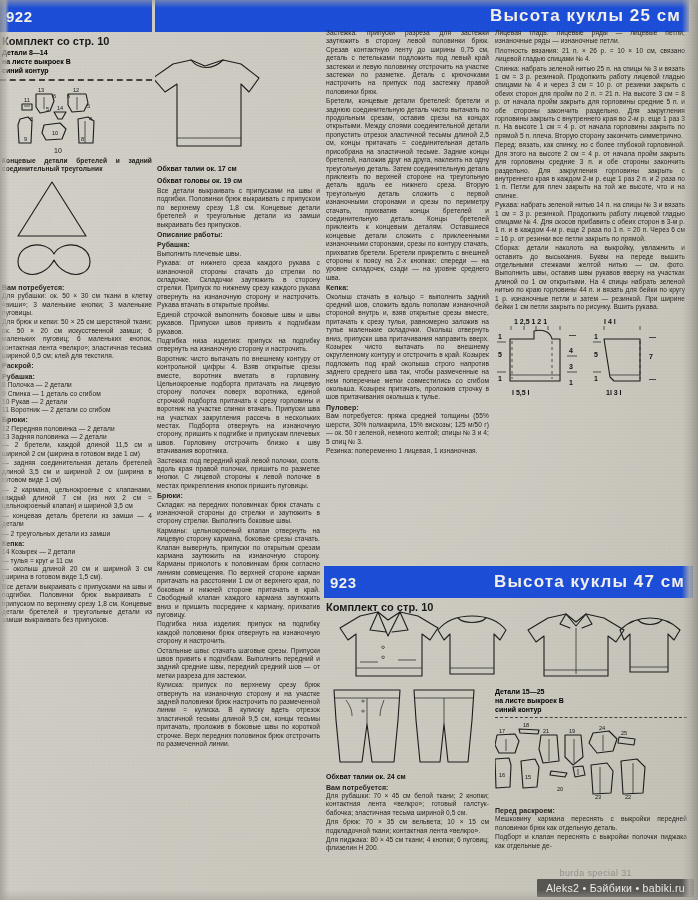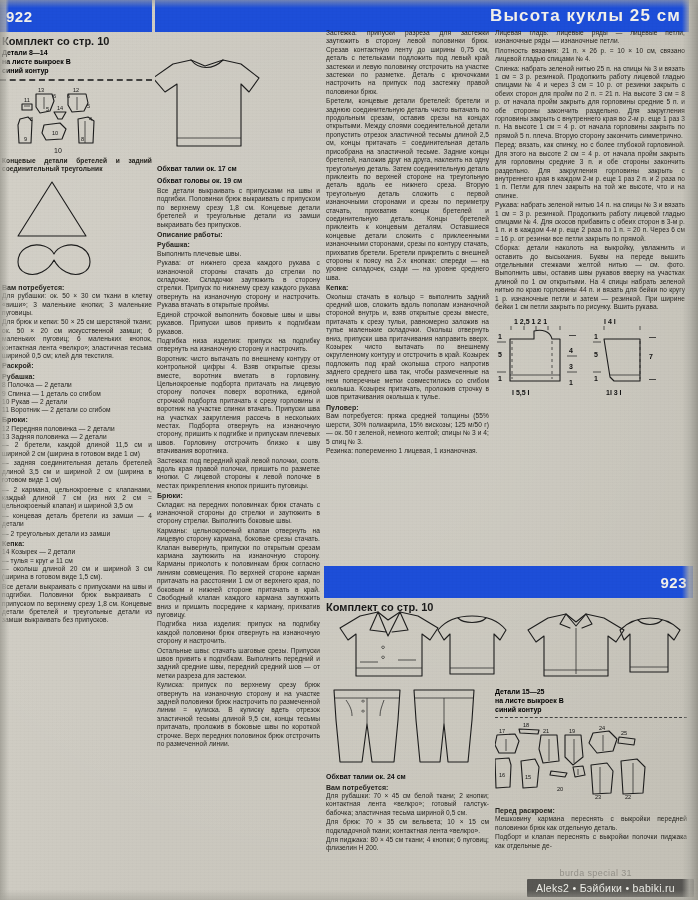--- a/index.html
+++ b/index.html
@@ -86,21 +86,21 @@
 
   
   .illus { width:100%; display:block; }
   .meas { font-size:7px; font-weight:700; color:#111; line-height:9.5px; margin:2px 0; }
 
   
   .wm {
     position:absolute; right:4px; bottom:3px;
     background:rgba(20,20,20,.62);
     color:#efefe9; font-size:10.5px; letter-spacing:.3px;
-    padding:3px 19px 3px 9px; border-radius:1px;
+    padding:3px 9px 3px 9px; border-radius:1px;
     font-family:"Liberation Sans", sans-serif;
   }
   .burda {
     position:absolute; right:66px; bottom:22px;
     font-size:9px; font-weight:400; color:#8b8880; letter-spacing:.4px;
     opacity:.85;
   }
 
   
   .noise {
@@ -260,22 +260,23 @@
 
     <div class="hdr">Кепка:</div>
     <p>Околыш стачать в кольцо = выполнить задний средний шов, сложить вдоль пополам изнаночной стороной внутрь и, взяв открытые срезы вместе, притачать к срезу тульи, равномерно заложив на тулье маленькие складочки. Околыш отвернуть вниз, припуски шва притачивания направить вверх. Козырек чисто вытачать по внешнему округленному контуру и отстрочить в край. Козырек подложить под край околыша строго напротив заднего среднего шва так, чтобы размеченные на нем поперечные метки совместились со сгибом околыша. Козырек притачать, проложив строчку в шов притачивания околыша к тулье.</p>
 
     <div class="hdr">Пуловер:</div>
     <p>Вам потребуется: пряжа средней толщины (55% шерсти, 30% полиакрила, 15% вискозы; 125 м/50 г) — ок. 50 г зеленой, немного желтой; спицы № 3 и 4; 5 спиц № 3.</p>
     <p>Резинка: попеременно 1 лицевая, 1 изнаночная.</p>
   </div>
 
   <div style="position:absolute; top:566px; left:0; width:369px;">
-    <div class="banner" style="width:369px;justify-content:flex-end;">
+    <div class="banner" style="width:369px;">
       <span class="num">923</span>
+      <span class="ttl">Высота куклы 47 см</span>
     </div>
     <div class="subhead" style="padding-left:2px;">Комплект со стр. 10</div>
   </div>
 
   <div style="position:absolute; top:608px; left:0; width:369px;">
   <svg class="illus" viewBox="0 0 369 72" width="369" height="72">
 
     <g transform="translate(2,2)">
       <path class="ink" d="M14 18 L34 6 L52 2 L62 10 L74 2 L92 6 L112 18 L104 30 L96 24 L96 66 L30 66 L30 24 L22 30 Z"></path>
       <path class="ink" d="M52 2 L62 26 L74 2 M52 2 L44 20 L60 22 M74 2 L82 20 L66 22"></path>

